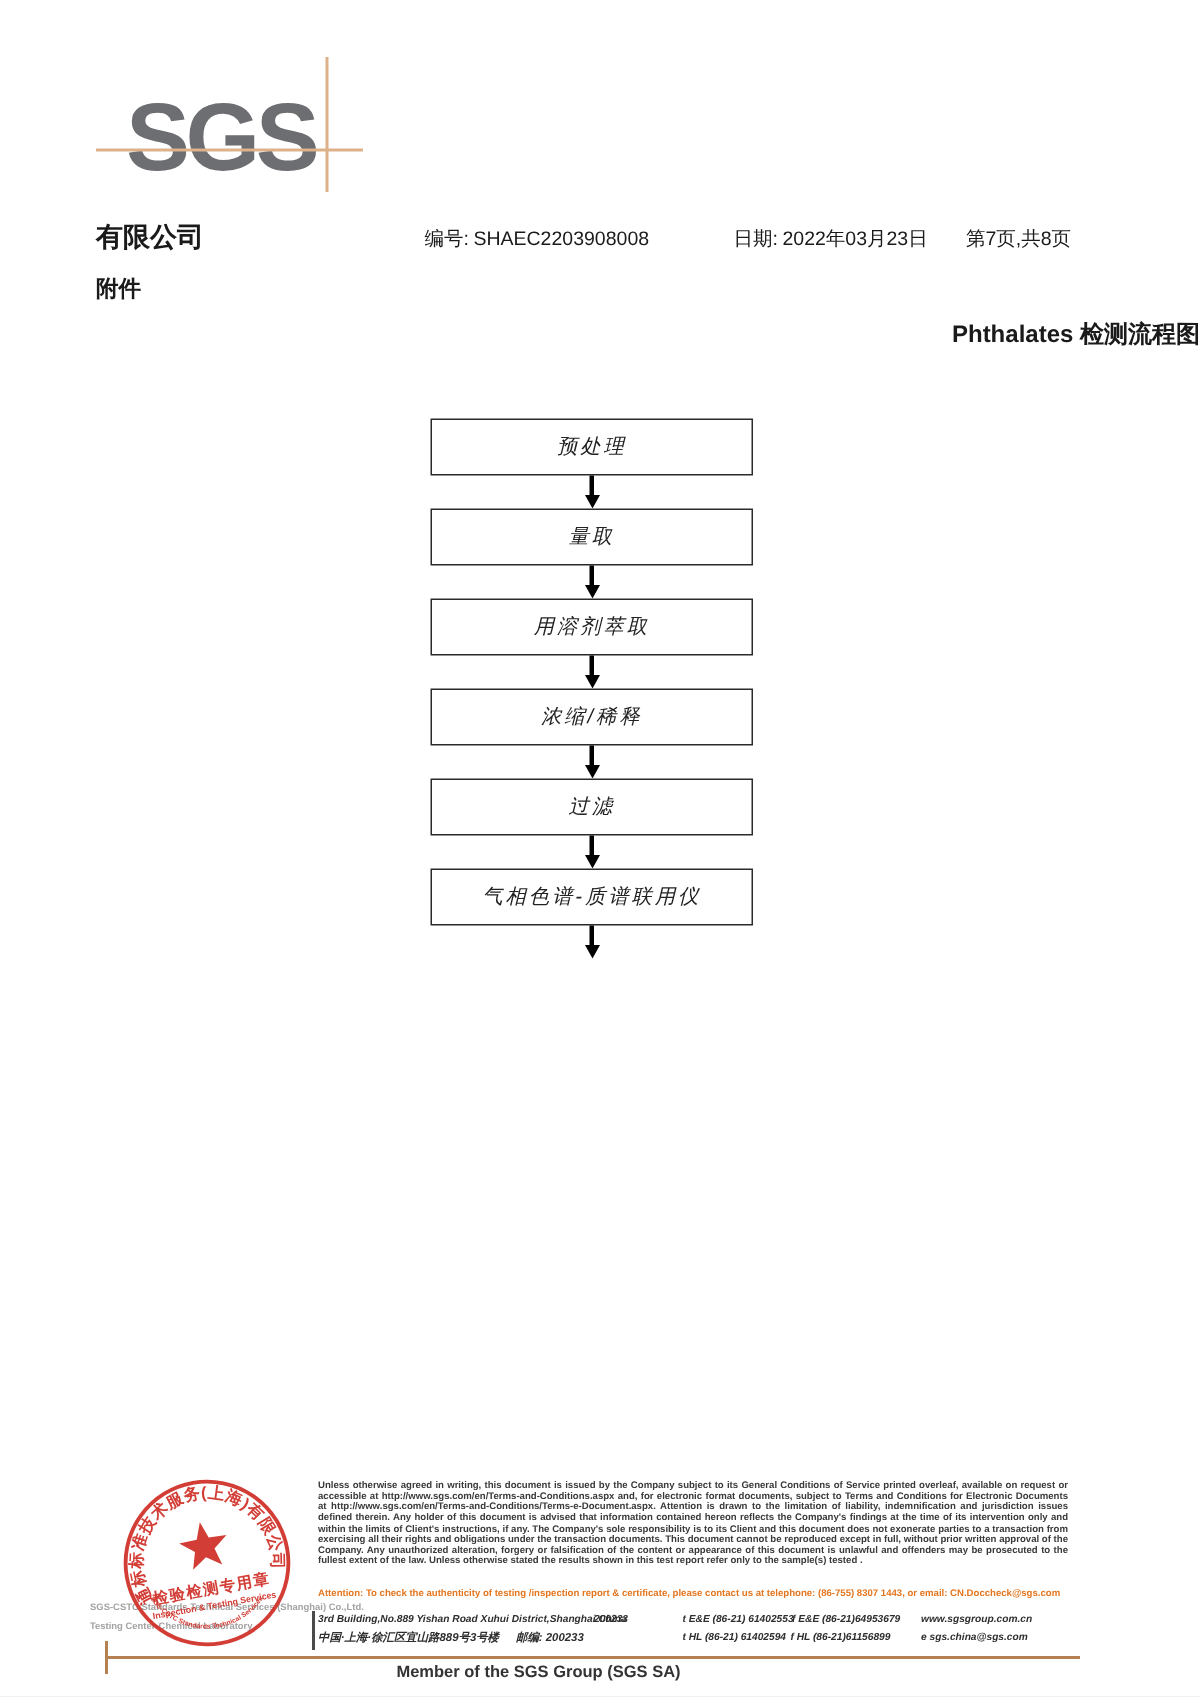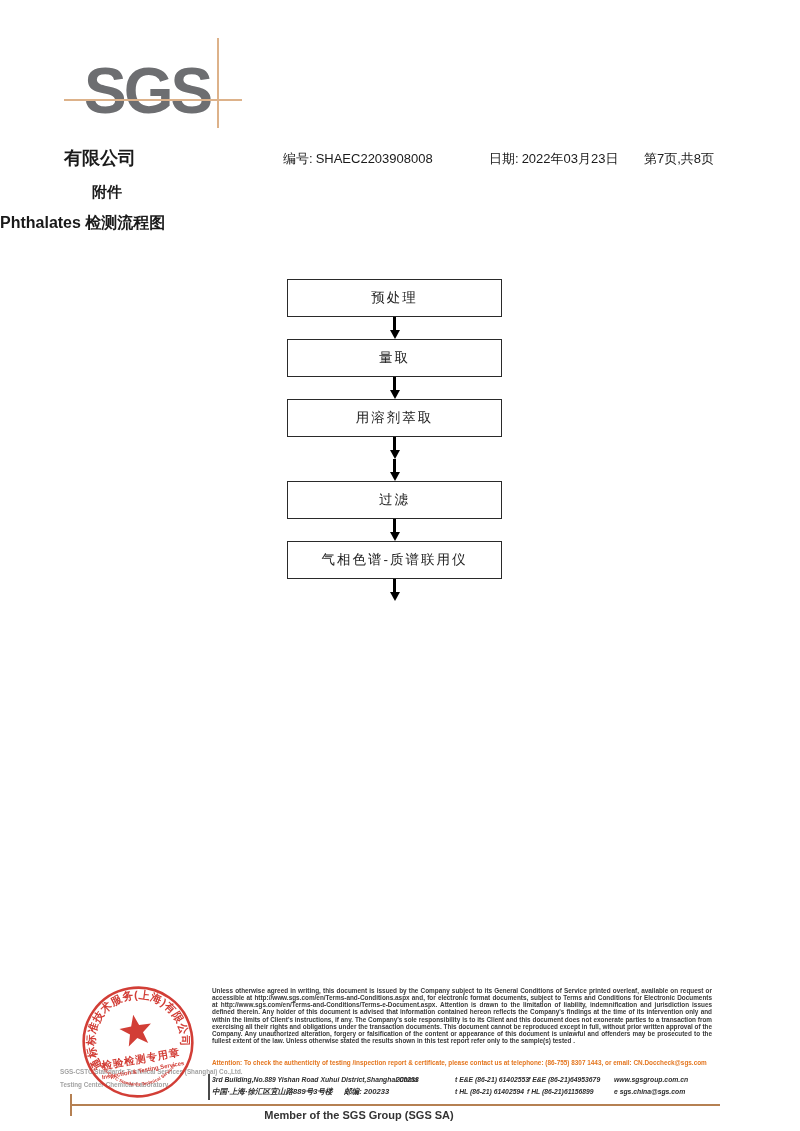--- a/index.html
+++ b/index.html
@@ -19,25 +19,25 @@
   }
   .logo-hline { position:absolute; left:64px; top:99px; width:178px; height:2px; background:#ddb28a; }
   .logo-vline { position:absolute; left:217px; top:38px; width:2px; height:90px; background:#ddb28a; }
   
   .report-title { position:absolute; left:64px; top:146px; font-size:18px; font-weight:bold; }
   .hfield { position:absolute; top:150px; font-size:13px; white-space:nowrap; }
   .hfield .lbl { margin-right:3px;margin-top:40px; }
   .f-no   { left:283px; }
   .f-date { left:489px; }
   .f-page { left:644px; }
-  .attachment { position:absolute; left:64px; top:183px; font-size:15px; font-weight:bold;margin-left:28px; }
+  .attachment { position:absolute; left:64px; top:183px; font-size:15px; font-weight:bold; }
   
-  .flow-title { position:absolute; left:0; top:213px; width:800px; text-align:left; font-size:16px; font-weight:bold; }
+  .flow-title { position:absolute; left:0; top:213px; width:800px; text-align:right; font-size:16px; font-weight:bold; }
   
-  .flowchart { position:absolute; left:287px; top:279px; width:215px; display:flex; flex-direction:column; align-items:center; }
+  .flowchart { position:absolute; left:287px; top:279px; width:215px; display:flex; flex-direction:column; align-items:center;font-style:italic; }
   .flow-box {
     width:215px; height:38px; border:1px solid #2a2a2a;
     display:flex; align-items:center; justify-content:center;
     font-size:13.5px; color:#222; background:#fff; letter-spacing:2px;
   }
   .flow-arrow { height:22px; display:flex; flex-direction:column; align-items:center; }
   .flow-arrow .stem { width:2.5px; height:13px; background:#000; }
   .flow-arrow .head { width:0; height:0; border-left:5.5px solid transparent; border-right:5.5px solid transparent; border-top:9px solid #000; }
   
   .company-en {
@@ -93,20 +93,21 @@
     <div class="flow-box">量取</div>
     <div class="flow-arrow">
         <div class="stem"></div>
         <div class="head"></div>
       </div>
     <div class="flow-box">用溶剂萃取</div>
     <div class="flow-arrow">
         <div class="stem"></div>
         <div class="head"></div>
       </div>
+    <div class="flow-box">浓缩/稀释</div>
     <div class="flow-arrow">
         <div class="stem"></div>
         <div class="head"></div>
       </div>
     <div class="flow-box">过滤</div>
     <div class="flow-arrow">
         <div class="stem"></div>
         <div class="head"></div>
       </div>
     <div class="flow-box">气相色谱-质谱联用仪</div>

